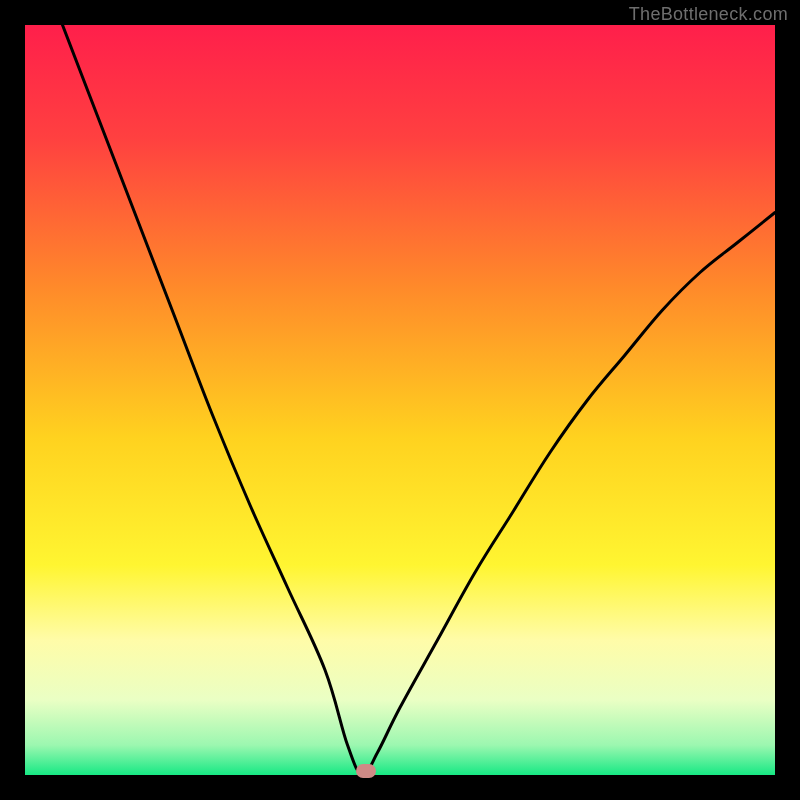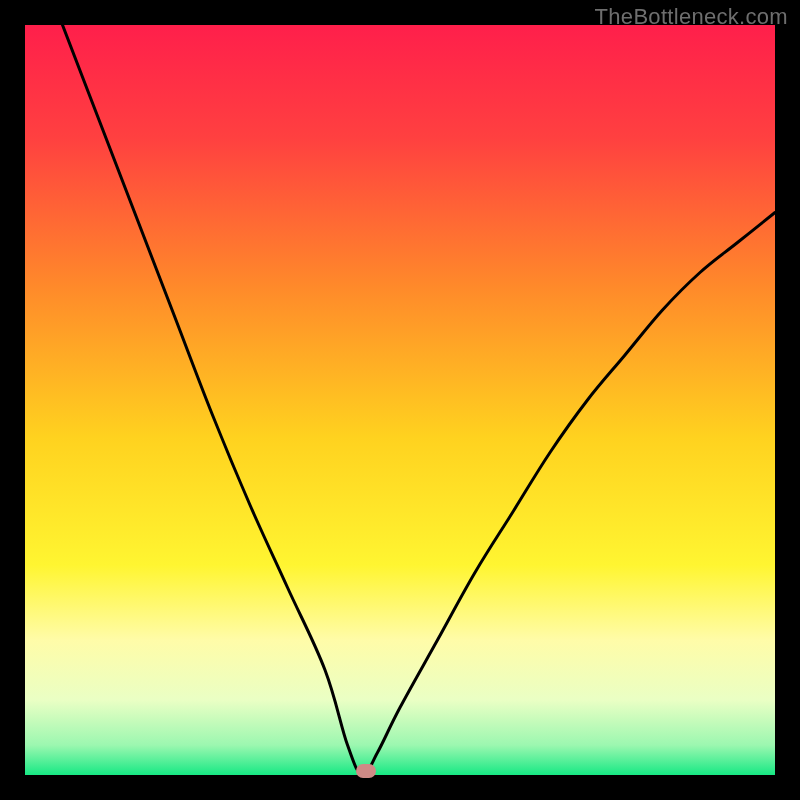--- a/index.html
+++ b/index.html
@@ -15,21 +15,21 @@
     position: relative;
     width: 800px;
     height: 800px;
     background: #000;
   }
   .watermark {
     position: absolute;
     top: 4px;
     right: 12px;
     color: #6e6e6e;
-    font-size: 22px;
+    font-size: 18px;
     font-weight: 500;
     letter-spacing: 0.3px;
     z-index: 10;
   }
   .plot {
     position: absolute;
     left: 25px;
     top: 25px;
     width: 750px;
     height: 750px;

